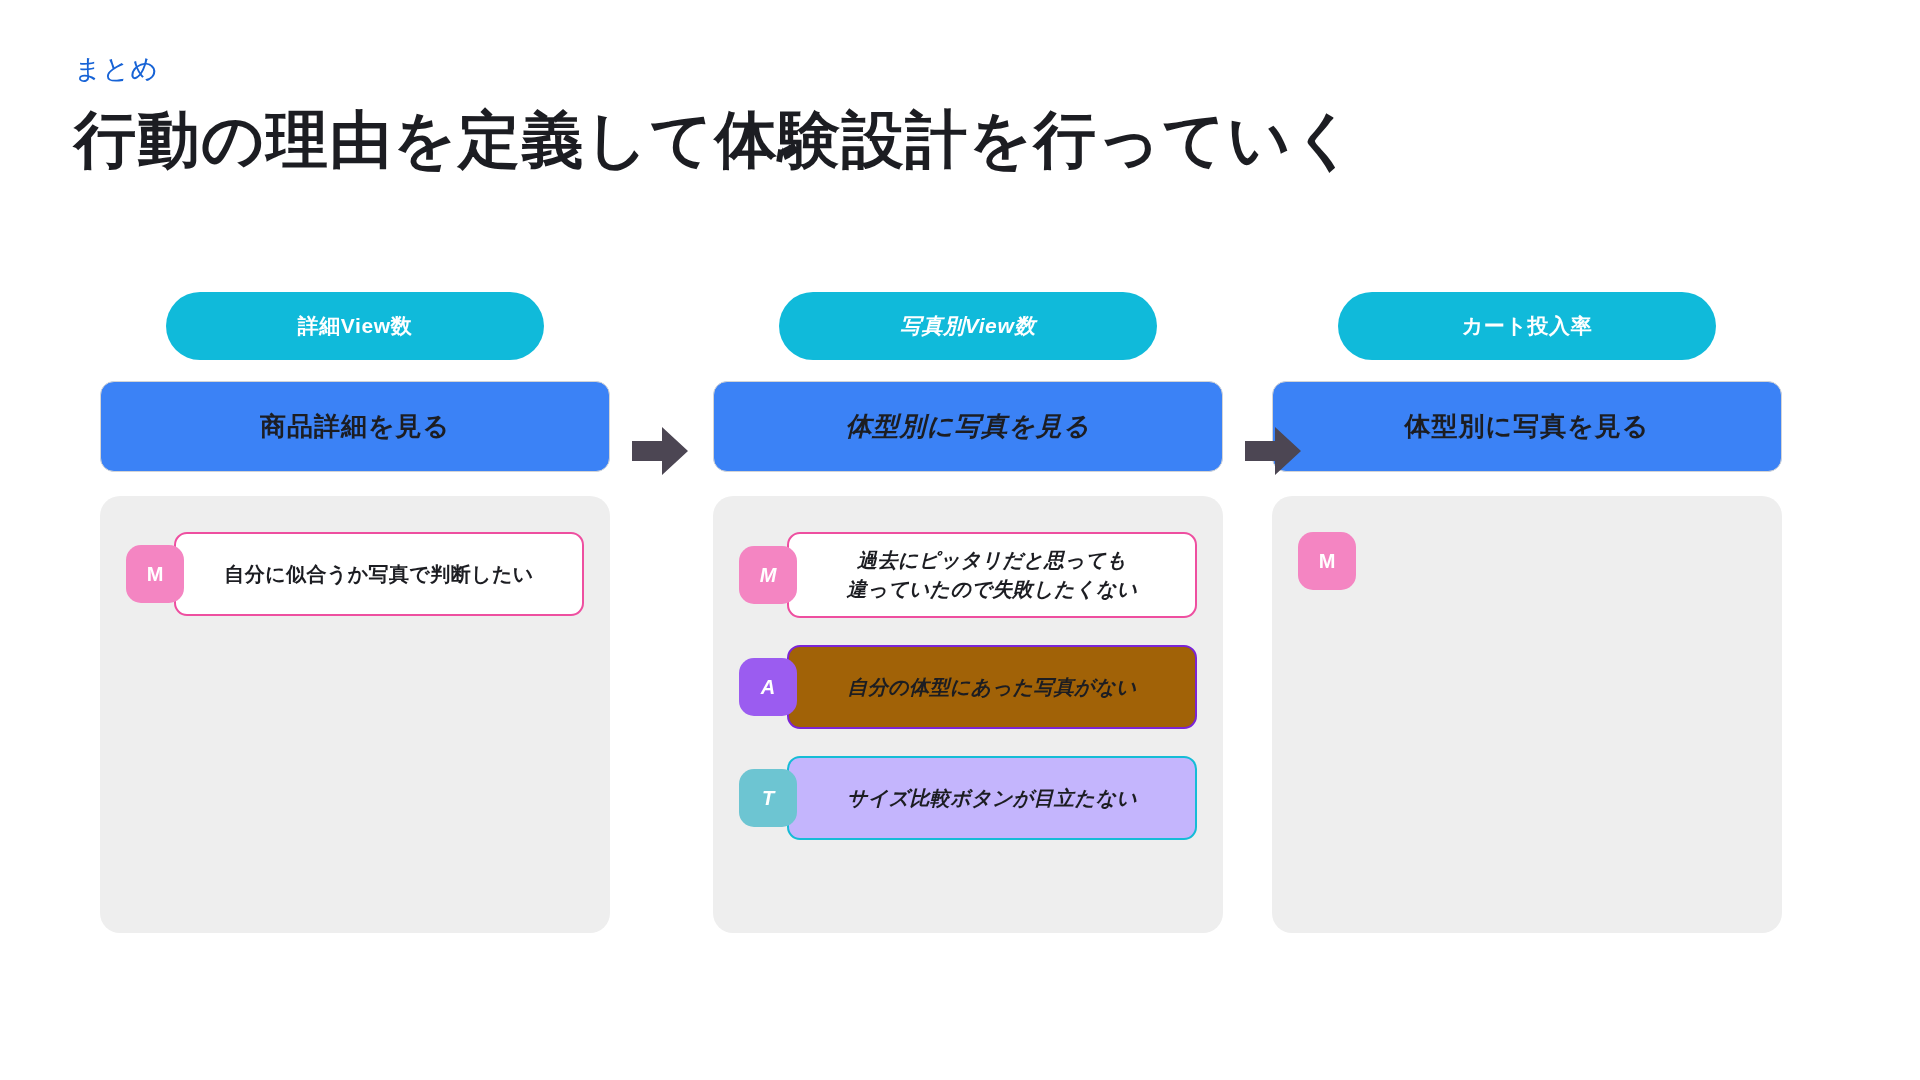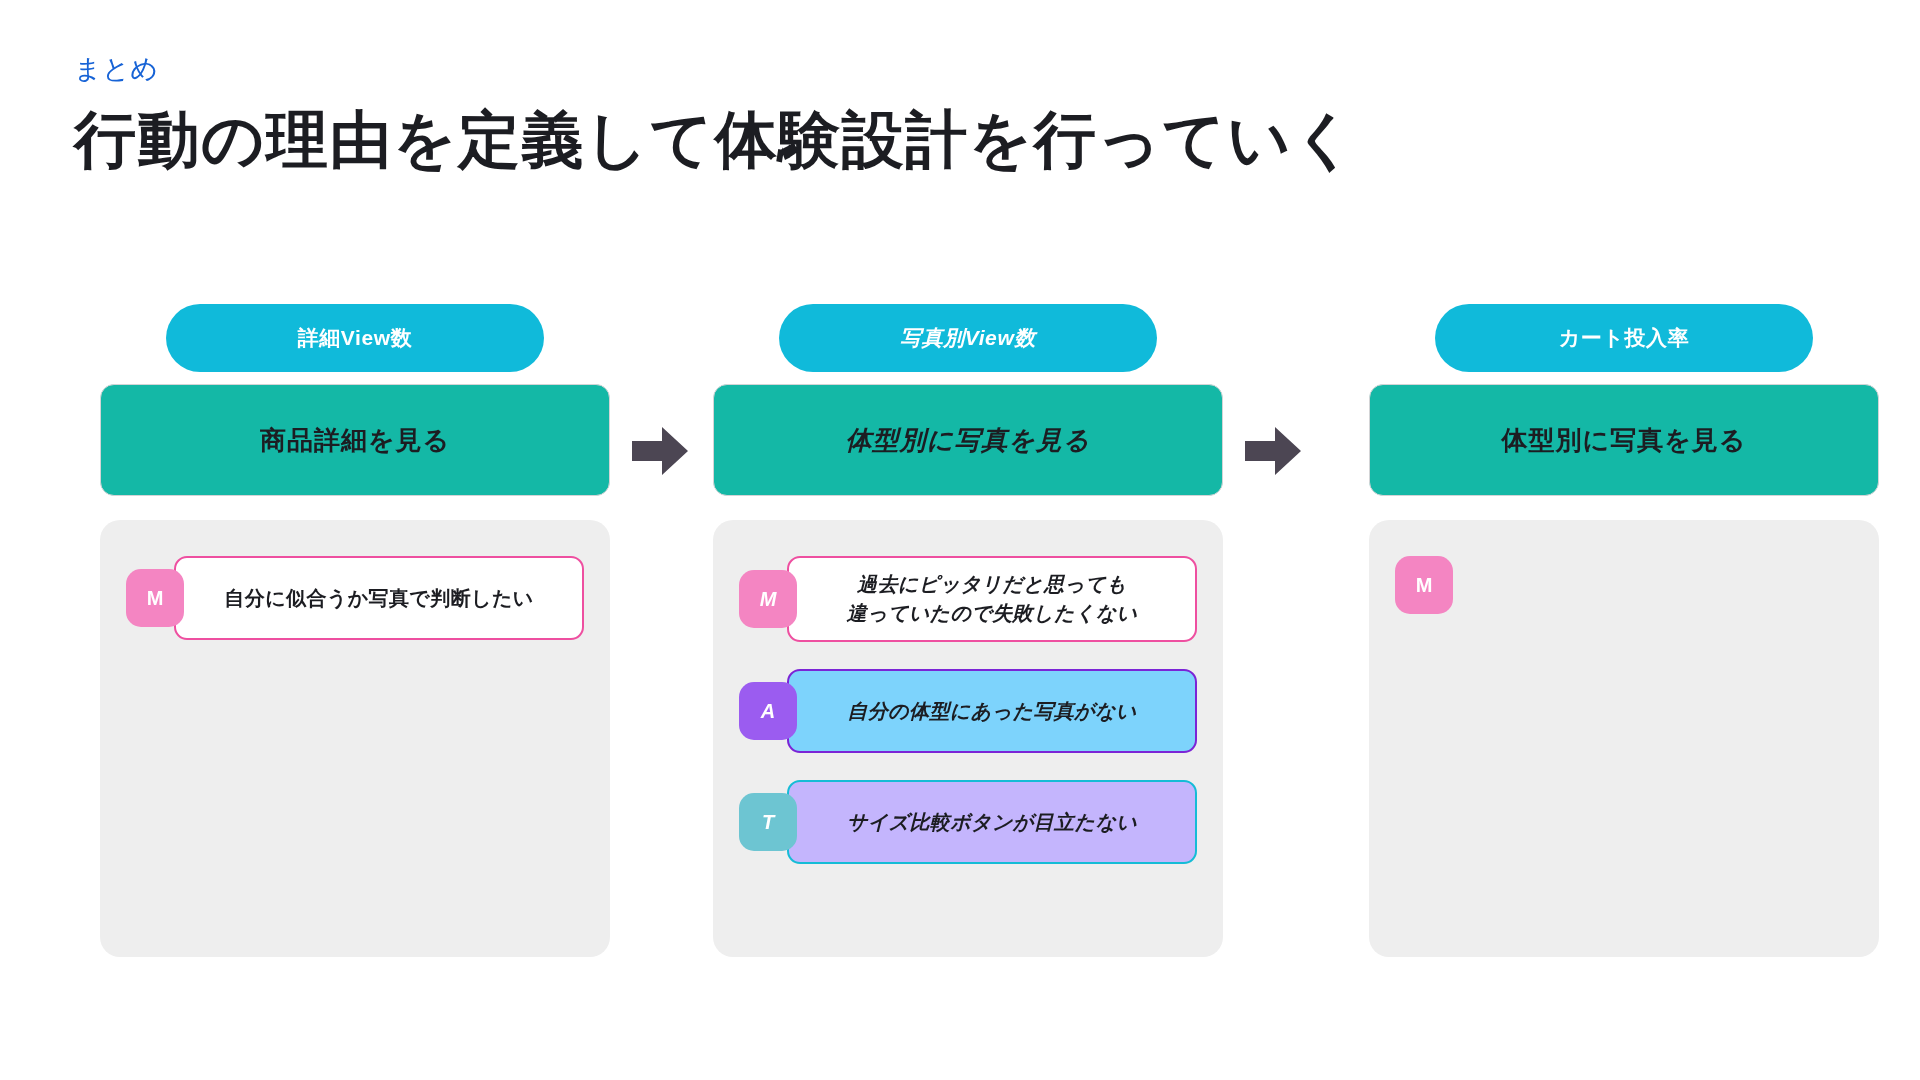--- a/index.html
+++ b/index.html
@@ -49,47 +49,47 @@
     height: 720px;
   }
 
   .column {
     position: absolute;
     top: 0;
     width: 510px;
   }
   .column.col-0 { left: 100px; }
   .column.col-1 { left: 713px; font-style: italic; }
-  .column.col-2 { left: 1360px; padding-left: 9px; }
+  .column.col-2 { left: 1263px; padding-left: 9px; }
 
   
   .metric-pill {
     width: 378px;
     height: 68px;
-    margin: 12px auto;
+    margin: 0 auto;
     border-radius: 34px;
     background: #10bada;
     color: #ffffff;
     font-size: 21px;
     font-weight: 700;
     letter-spacing: 0.6px;
     display: flex;
     align-items: center;
     justify-content: center;
     box-sizing: border-box;
   }
 
   
   .action-box {
-    margin-top: 11px;
+    margin-top: 21px;
     width: 510px;
-    height: 112px;
+    height: 91px;
     border: 1.5px solid #d3d4d6;
     border-radius: 14px;
-    background: #14b8a6;
+    background: #3b82f6;
     display: flex;
     align-items: center;
     justify-content: center;
     box-sizing: border-box;
   }
   .action-box .label {
     font-size: 26px;
     font-weight: 700;
     color: #1c1d22;
     letter-spacing: 1px;
@@ -147,21 +147,21 @@
     box-sizing: border-box;
     position: relative;
     z-index: 1;
   }
   .reason-card.style-M {
     border-color: #ee4fa0;
     background: #ffffff;
   }
   .reason-card.style-A {
     border-color: #7b24d6;
-    background: #7dd3fc;
+    background: #a16207;
   }
   .reason-card.style-T {
     border-color: #15bcd6;
     background: #c4b5fd;
   }
   .reason-card .text {
     font-size: 20px;
     font-weight: 700;
     color: #1c1d22;
     line-height: 1.45;

